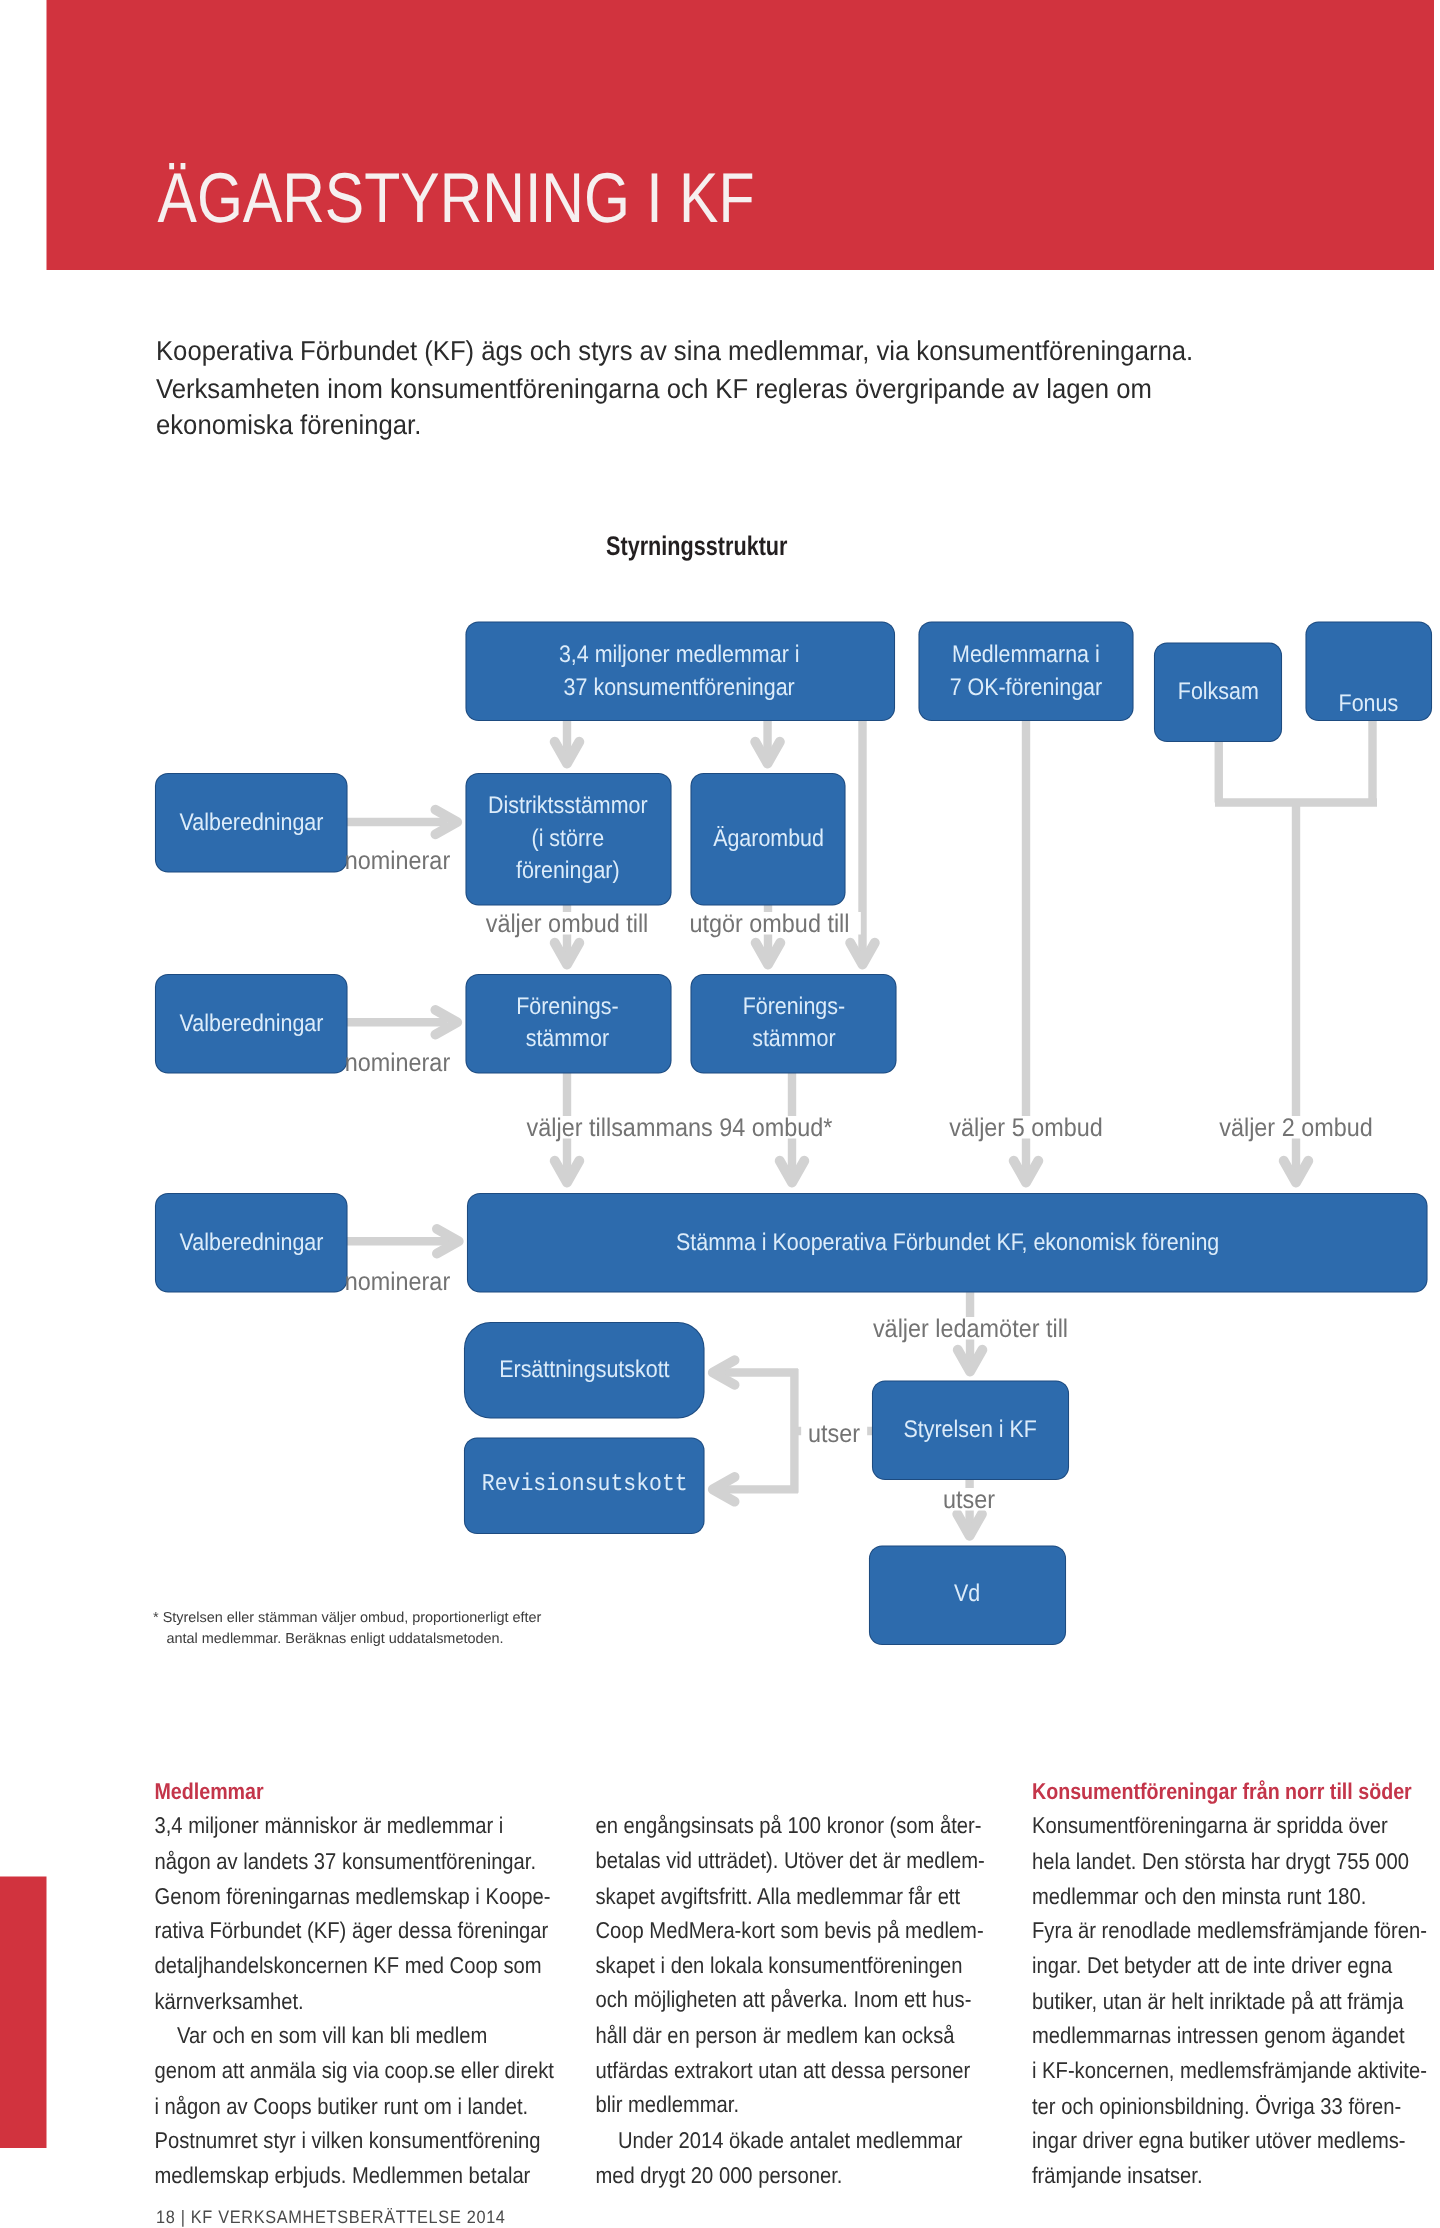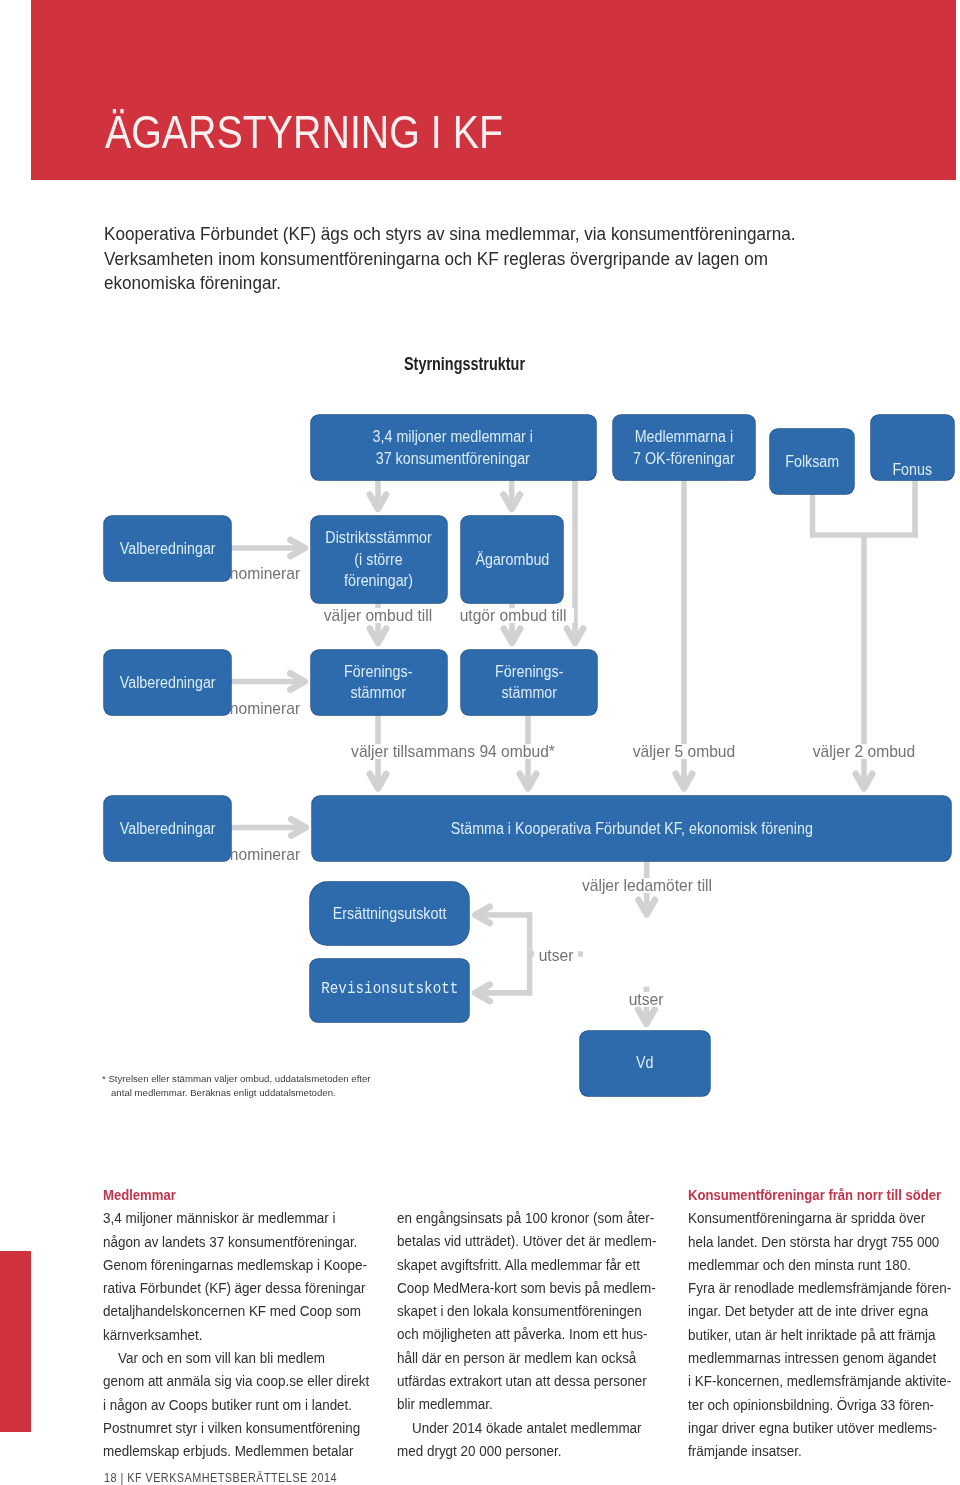--- a/index.html
+++ b/index.html
@@ -156,38 +156,41 @@
       </div>
     <div class="box" style="left:311.6px;top:796.4px;width:639.8px;height:65.0px;">
         <span>Stämma i Kooperativa Förbundet KF, ekonomisk förening</span>
       </div>
     <div class="box" style="left:310.3px;top:881.8px;width:158.6px;height:63.7px;border-radius:17px;">
         <span>Ersättningsutskott</span>
       </div>
     <div class="box" style="left:310.3px;top:958.7px;width:158.6px;height:62.9px;font-family:Liberation Mono, monospace;">
         <span>Revisionsutskott</span>
       </div>
+    <div class="box" style="left:581.6px;top:921.0px;width:130.0px;height:65.0px;">
+        <span>Styrelsen i KF</span>
+      </div>
     <div class="box" style="left:579.6px;top:1030.6px;width:130.0px;height:65.0px;">
         <span>Vd</span>
       </div>
 
     <div class="lbl nb" style="left:265px;top:566px;"><span>nominerar</span></div>
     <div class="lbl nb" style="left:265px;top:701px;"><span>nominerar</span></div>
     <div class="lbl nb" style="left:265px;top:847px;"><span>nominerar</span></div>
     <div class="lbl" style="left:378px;top:608px;"><span>väljer ombud till</span></div>
     <div class="lbl" style="left:513px;top:608px;"><span>utgör ombud till</span></div>
     <div class="lbl" style="left:453px;top:744px;"><span>väljer tillsammans 94 ombud*</span></div>
     <div class="lbl" style="left:684px;top:744px;"><span>väljer 5 ombud</span></div>
     <div class="lbl" style="left:864px;top:744px;"><span>väljer 2 ombud</span></div>
     <div class="lbl" style="left:647px;top:878px;"><span>väljer ledamöter till</span></div>
     <div class="lbl" style="left:556px;top:948px;"><span>utser</span></div>
     <div class="lbl" style="left:646px;top:991.5px;"><span>utser</span></div>
 
     <div class="fnote">
-      <div>* Styrelsen eller stämman väljer ombud, uddatalsmetoden efter</div>
+      <div>* Styrelsen eller stämman väljer ombud, proportionerligt efter</div>
       <div class="fn2">antal medlemmar. Beräknas enligt uddatalsmetoden.</div>
     </div>
   </div>
 
   <div class="cols">
     <div class="col" style="left:103px;top:0px;">
       <div class="chead">Medlemmar</div>
       <div class="cline">3,4 miljoner människor är medlemmar i</div>
       <div class="cline">någon av landets 37 konsumentföreningar.</div>
       <div class="cline">Genom föreningarnas medlemskap i Koope-</div>

